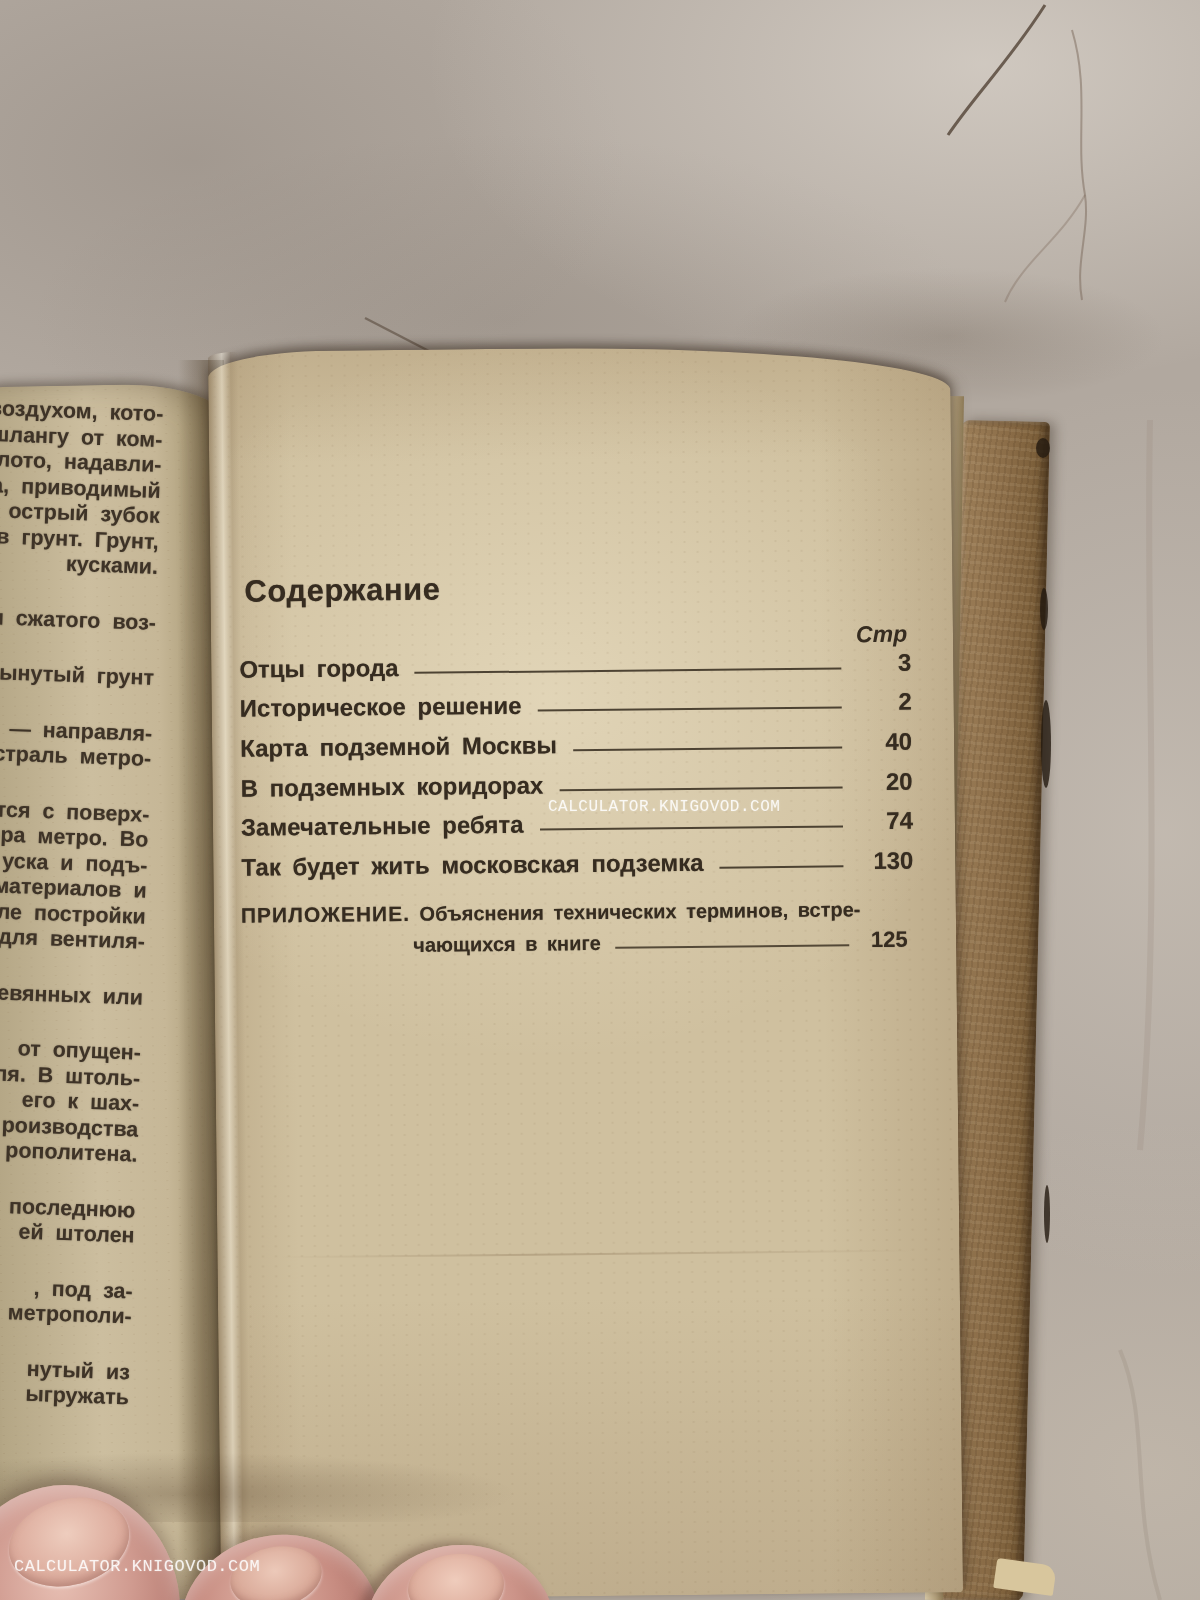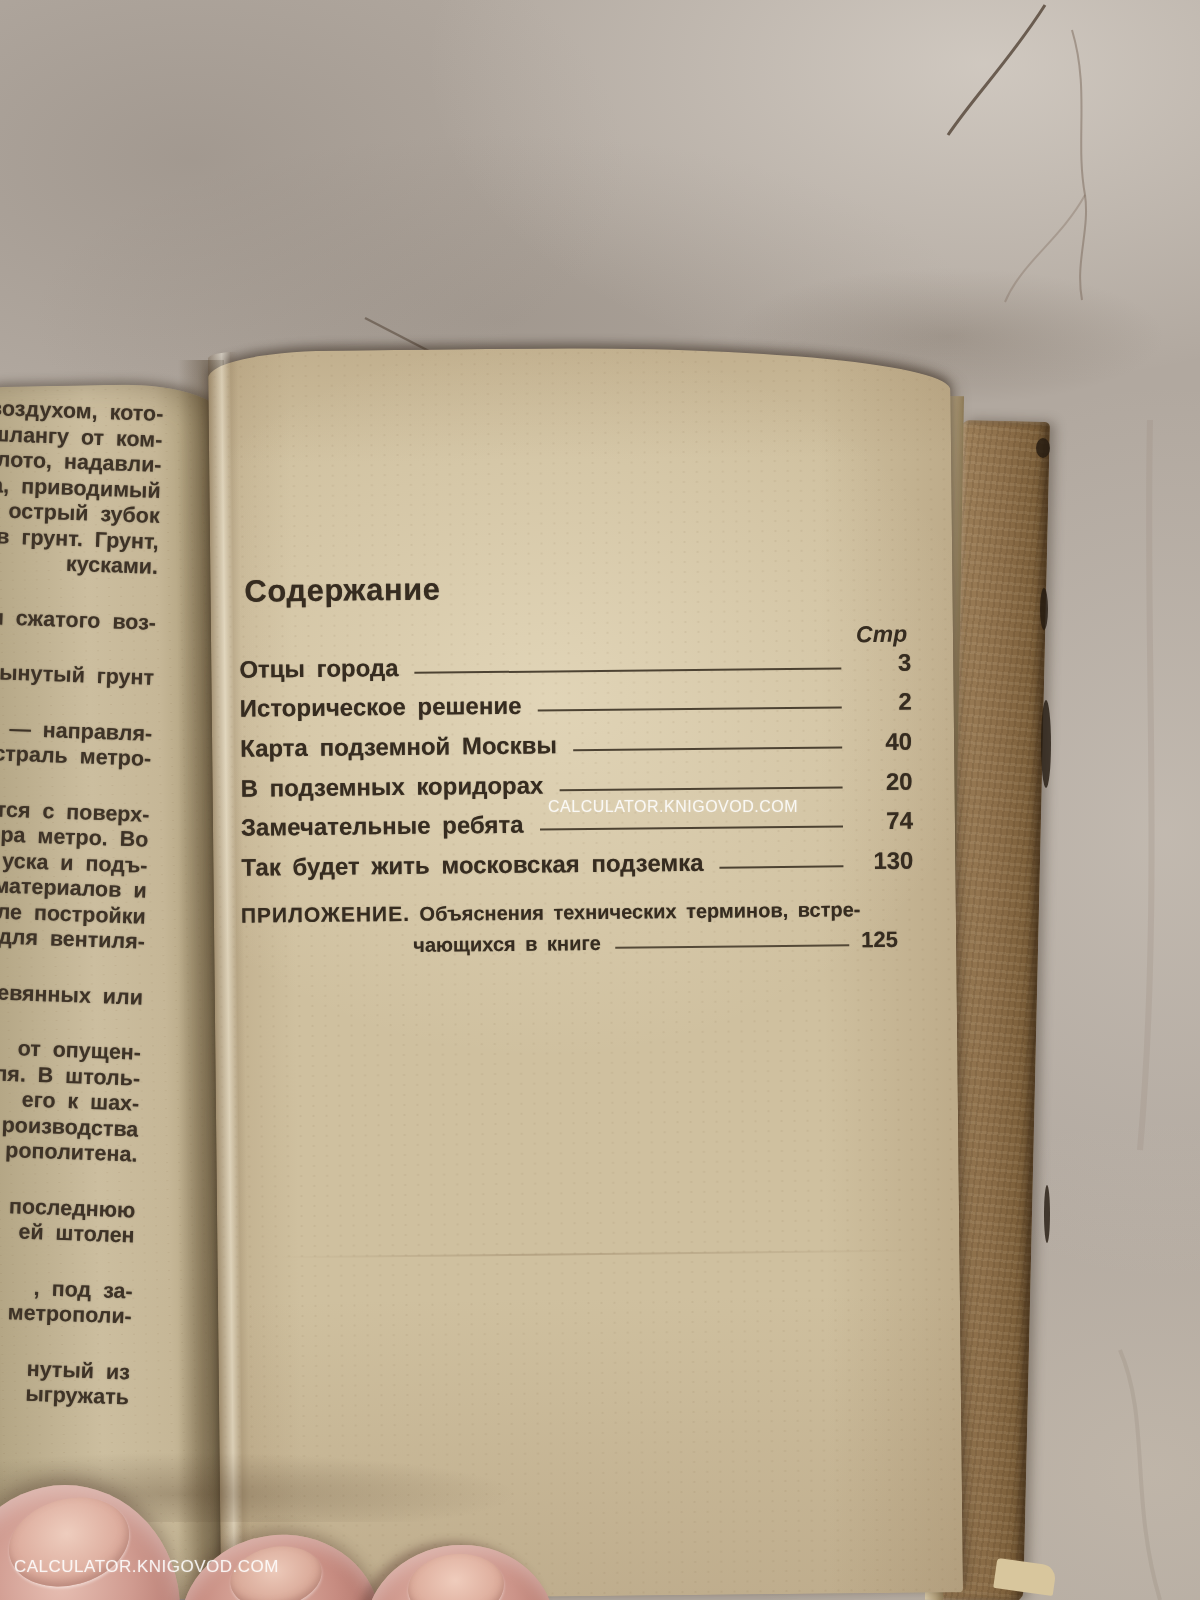--- a/index.html
+++ b/index.html
@@ -63,21 +63,21 @@
   .toc-page{min-width:58px;text-align:right;font-size:24px;font-weight:700;
     text-shadow:0 0 1px rgba(54,44,32,.55);}
   .appendix{position:absolute;left:27px;top:552px;width:676px;color:var(--ink,#362c20);
     text-shadow:0 0 1px rgba(54,44,32,.5);}
   .appx-line1{font-size:20px;font-weight:700;word-spacing:4px;white-space:nowrap;}
   .appx-label{font-size:21px;letter-spacing:1px;}
   .appx-line2{display:flex;align-items:center;margin-left:172px;margin-top:6px;}
   .appx-line2 .txt{font-size:20px;font-weight:700;word-spacing:4px;white-space:nowrap;}
   .appx-leader{flex:1;border-bottom:2px solid rgba(52,42,29,.8);
     margin:0 12px 0 14px;transform:translateY(5px);}
-  .appx-page{min-width:56px;text-align:left;font-size:22px;font-weight:700;}
+  .appx-page{min-width:56px;text-align:center;font-size:22px;font-weight:700;}
   
   .page-stack{position:absolute;left:946px;top:396px;width:18px;height:1204px;z-index:3;
     transform:rotate(1deg);transform-origin:top left;
     background:linear-gradient(to right,#d7c8a6,#b3a07c 60%,#8f7c58);}
   .cover{position:absolute;left:962px;top:420px;width:88px;height:1180px;z-index:2;
     transform:rotate(1.3deg);transform-origin:top left;
     border-radius:8px 5px 10px 6px;
     background-color:var(--cover,#8d6f4b);
     background-image:
       repeating-linear-gradient(96deg, rgba(60,40,20,.12) 0 2px, transparent 2px 6px),
@@ -109,21 +109,21 @@
     box-shadow:inset 0 -5px 9px rgba(160,110,100,.5), 0 2px 3px rgba(255,255,255,.45);}
   .nl2{left:230px;top:1547px;width:92px;height:60px;transform:rotate(-11deg);
     background:radial-gradient(ellipse at 50% 40%, #ecc9b9 0%, #d8a796 68%, #c18d7d 100%);
     box-shadow:inset 0 -4px 7px rgba(160,110,100,.5), 0 2px 3px rgba(255,255,255,.4);}
   .nl3{left:408px;top:1554px;width:96px;height:66px;transform:rotate(-6deg);
     background:radial-gradient(ellipse at 50% 40%, #efccbc 0%, #dcab9a 68%, #c5917f 100%);
     box-shadow:inset 0 -4px 7px rgba(160,110,100,.5), 0 2px 3px rgba(255,255,255,.4);}
   .finger-shadow{position:absolute;left:-40px;top:1452px;width:560px;height:70px;z-index:7;
     background:radial-gradient(ellipse at 40% 60%, rgba(70,50,30,.28), transparent 70%);}
   
-  .watermark{position:absolute;font-family:Liberation Sans, sans-serif;
+  .watermark{position:absolute;font-family:Liberation Mono, monospace;
     color:var(--wm,#ffffff);opacity:.88;letter-spacing:.5px;
     text-shadow:0 0 2px rgba(255,255,255,.35);white-space:nowrap;}
   .wm-center{left:548px;top:798px;font-size:16px;z-index:6;}
   .wm-corner{left:14px;top:1557px;font-size:17px;z-index:10;}
 </style>
 </head>
 <body>
 
 <div class="scene">
 

